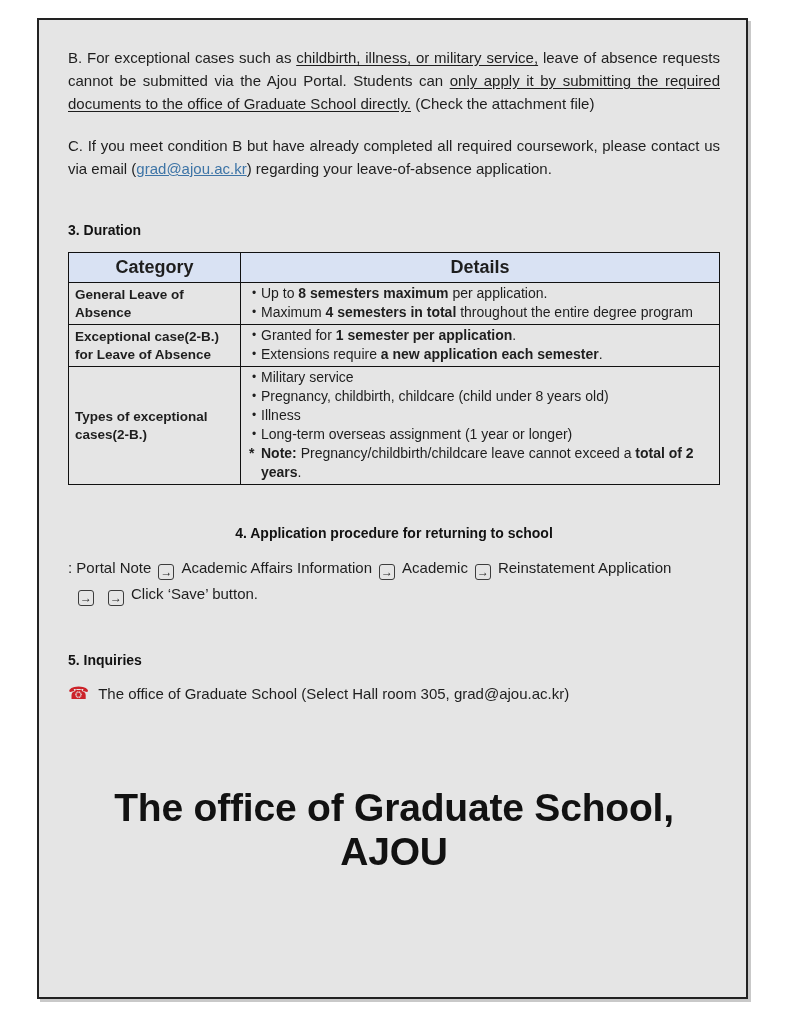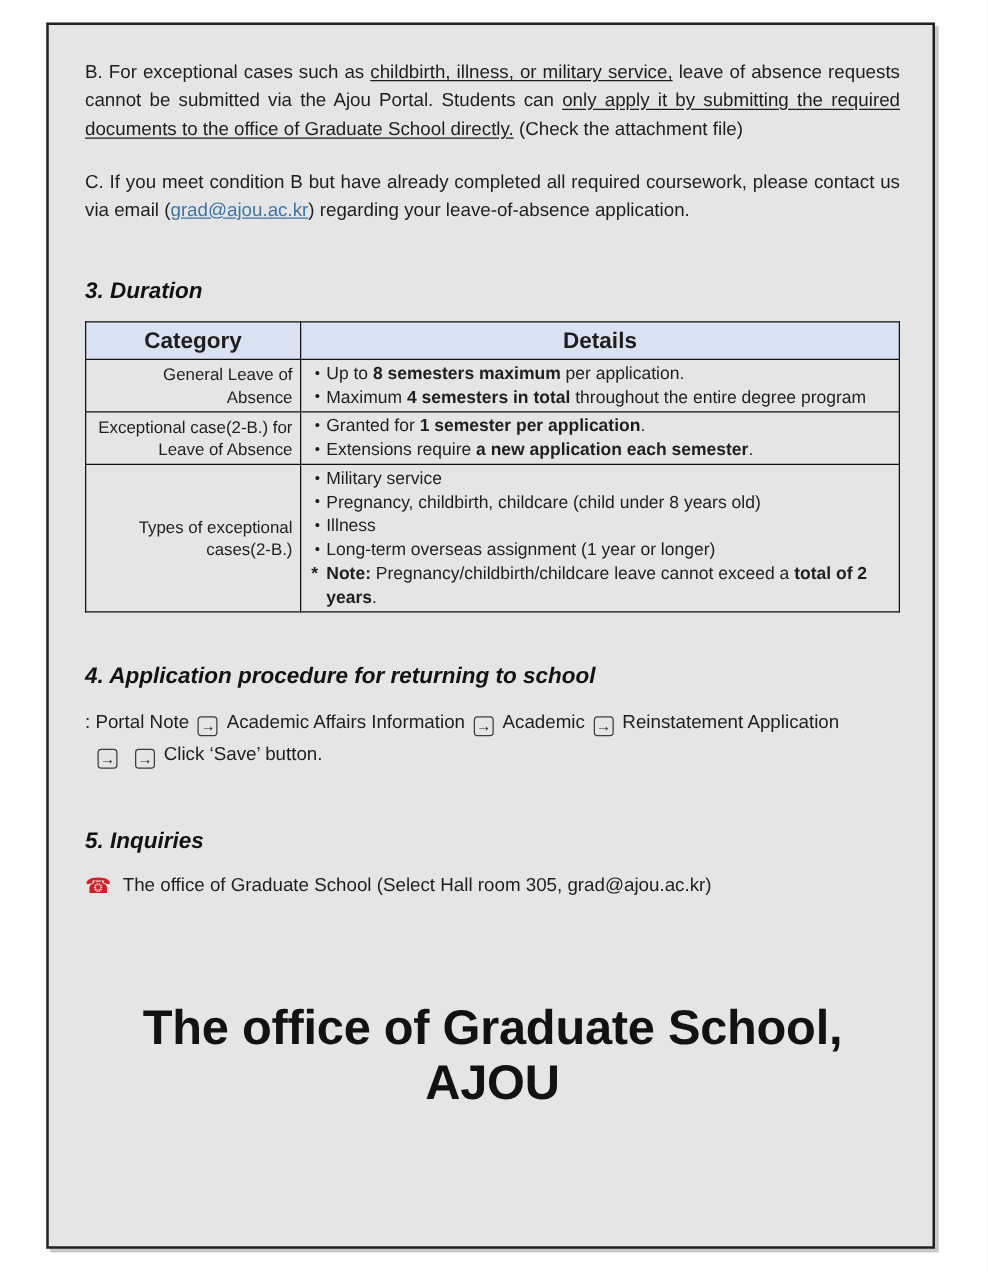--- a/index.html
+++ b/index.html
@@ -22,48 +22,47 @@
   }
   .body-text {
     font-size: 15px;
     line-height: 23px;
     text-align: justify;
     margin: 0 0 19px 0;
   }
   .u { text-decoration: underline; text-underline-offset: 2px; }
   a.email-link { color: #3d74a6; text-decoration: underline; cursor: pointer; }
   .section-heading {
-    font-size: 18px;
+    font-size: 14px;
     font-weight: 700;
     color: #121212;
     margin: 0;
-    font-style: italic;
   }
   .h-s3 { margin: 42px 0 14px 0; }
-  .h-s4 { margin: 40px 0 15px 0; }
+  .h-s4 { margin: 40px 0 15px 0; text-align: center; }
   .h-s5 { margin: 46px 0 17px 0; }
 
   table.duration {
     width: 100%;
     border-collapse: collapse;
     font-size: 14px;
     color: #1e1e1e;
   }
   table.duration th, table.duration td { border: 1.5px solid #111; }
   table.duration thead th {
     background: #d9e2f3;
     font-weight: 700;
     font-size: 18px;
     text-align: center;
     padding: 4px 4px;
   }
   td.cat {
     width: 172px;
-    text-align: right;
-    font-weight: 400;
+    text-align: left;
+    font-weight: 700;
     font-size: 13.5px;
     line-height: 18px;
     padding: 2px 6px;
     vertical-align: middle;
   }
   td.det {
     padding: 1px 8px 2px 6px;
     line-height: 19px;
     vertical-align: middle;
   }

